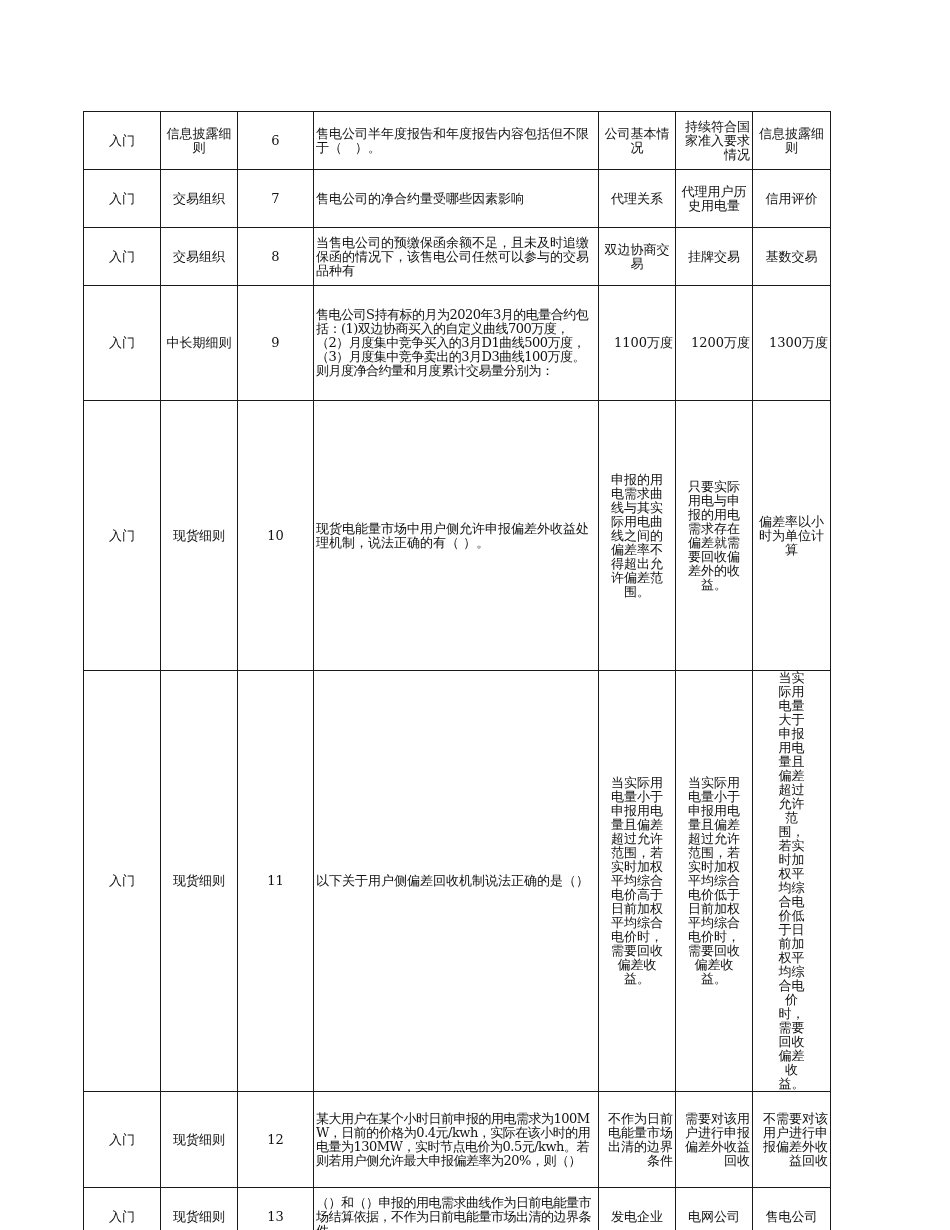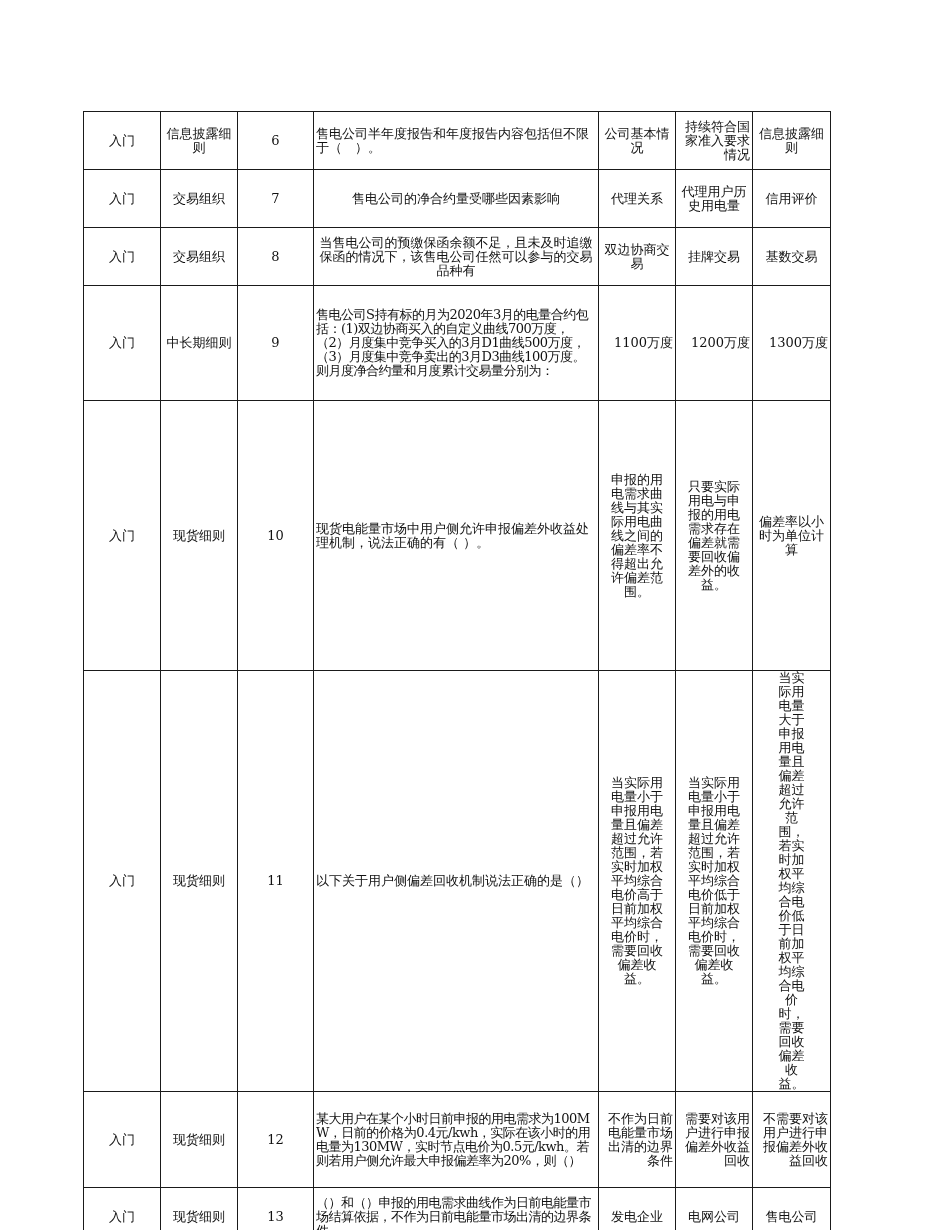--- a/index.html
+++ b/index.html
@@ -27,21 +27,21 @@
     border: 1.5px solid #1a1a1a;
     padding: 0 2px;
     font-size: 13px;
     line-height: 14px;
     vertical-align: middle;
     overflow: hidden;
     word-break: break-all;
   }
   td.c-level, td.c-cat, td.c-num { text-align: center; }
   td.c-q { text-align: left; }
-  td.c-q.center { text-align: center; }
+  td.c-q.center { text-align: left; }
   td.c-opt { text-align: center; }
   td.c-opt.left { text-align: right; }
   td.c-num { font-size: 13px; }
   .narrow { letter-spacing: -0.5px; }
 </style>
 </head>
 <body>
 
 <table class="sheet">
   <colgroup>

